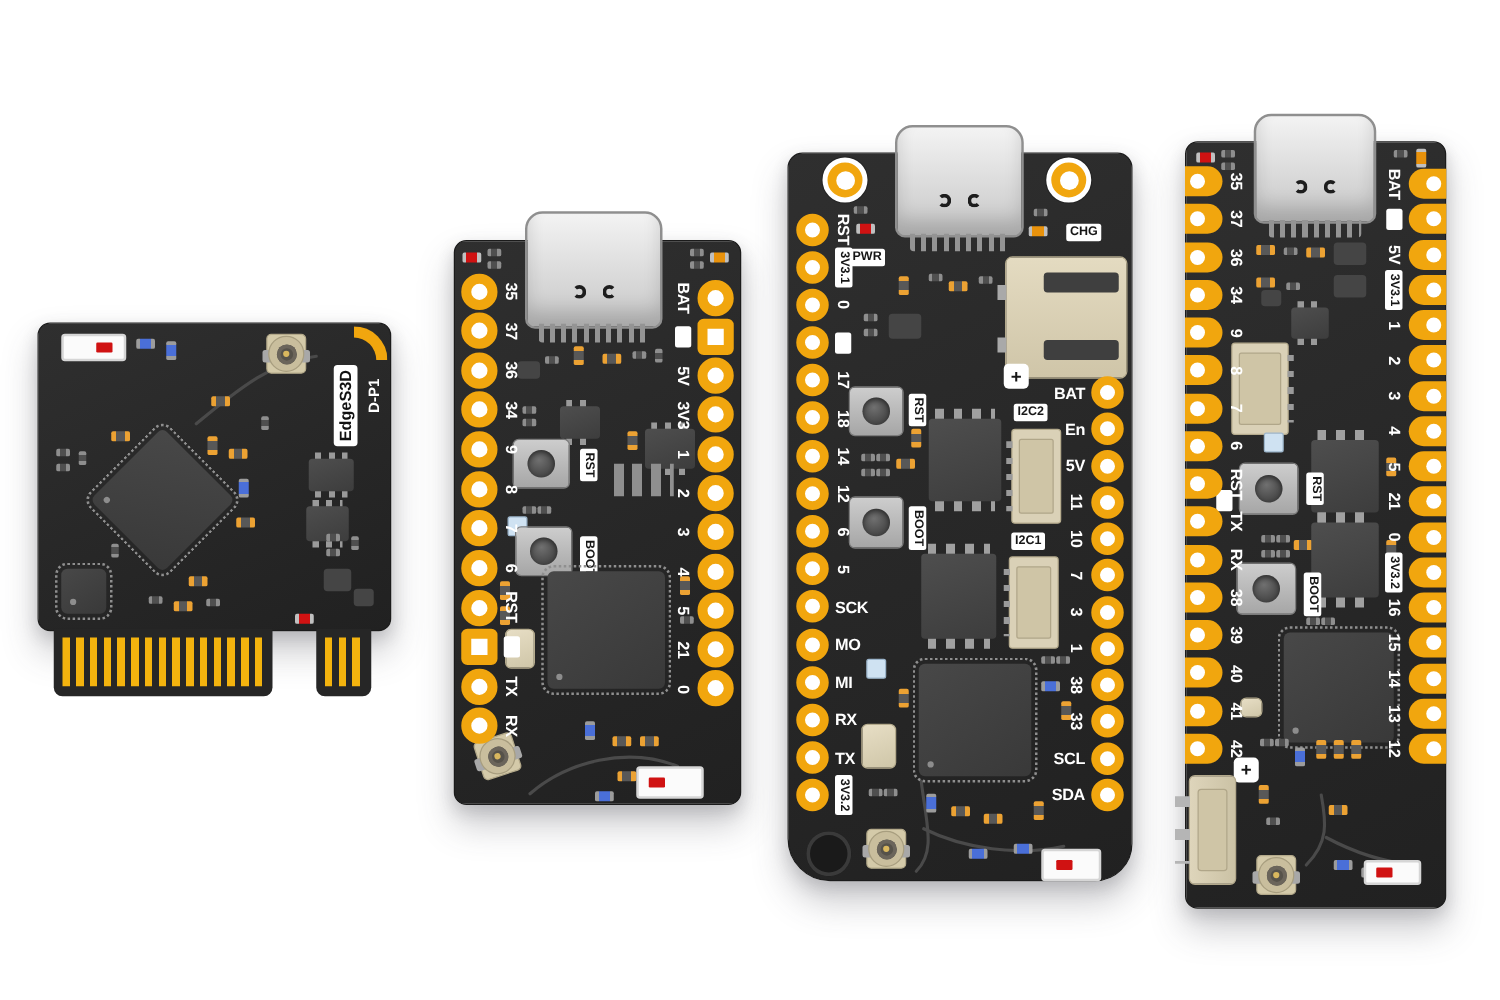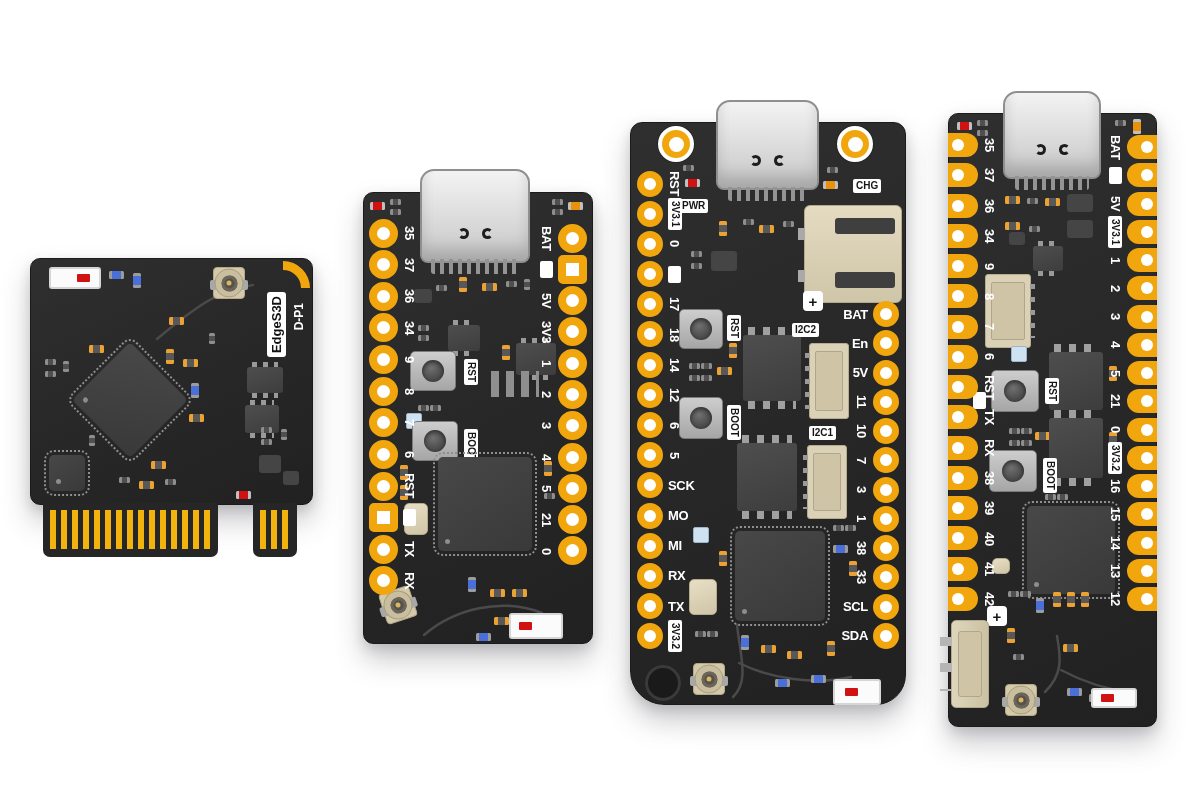--- a/index.html
+++ b/index.html
@@ -387,21 +387,21 @@
     <span class="pv sm" style="left:58px;top:252px"></span>
     <span class="pv sm" style="left:70px;top:252px"></span>
     <span class="pv" style="left:86px;top:244px"></span>
     <div class="tact" style="left:48px;top:274px;width:44px;height:42px">
         <span class="plg"></span>
       </div>
     <span class="bdg v" style="position:absolute;left:96px;top:282px">BOOT</span>
     <div class="soic" style="left:112px;top:212px;width:58px;height:66px"></div>
     <span class="pv vt" style="left:98px;top:220px"></span>
     <div class="soic" style="left:106px;top:320px;width:60px;height:68px"></div>
-    <span class="bdg" style="position:absolute;left:161px;top:200px">I2C2</span>
+    <span class="bdg" style="position:absolute;left:180px;top:200px">I2C2</span>
     <div class="jsh" style="left:178px;top:220px;width:40px;height:76px"></div>
     <span class="bdg" style="position:absolute;left:178px;top:303px">I2C1</span>
     <div class="jsh" style="left:176px;top:322px;width:40px;height:74px"></div>
     <div class="qfn" style="left:104px;top:408px;width:90px;height:90px"></div>
     <span class="lblue" style="left:62px;top:404px"></span>
     <div class="xtal" style="left:58px;top:456px;width:28px;height:36px"></div>
     <span class="pv vt" style="left:88px;top:428px"></span>
     <span class="pv sm" style="left:202px;top:402px"></span>
     <span class="pv sm" style="left:214px;top:402px"></span>
     <span class="pv blue" style="left:202px;top:422px"></span>

